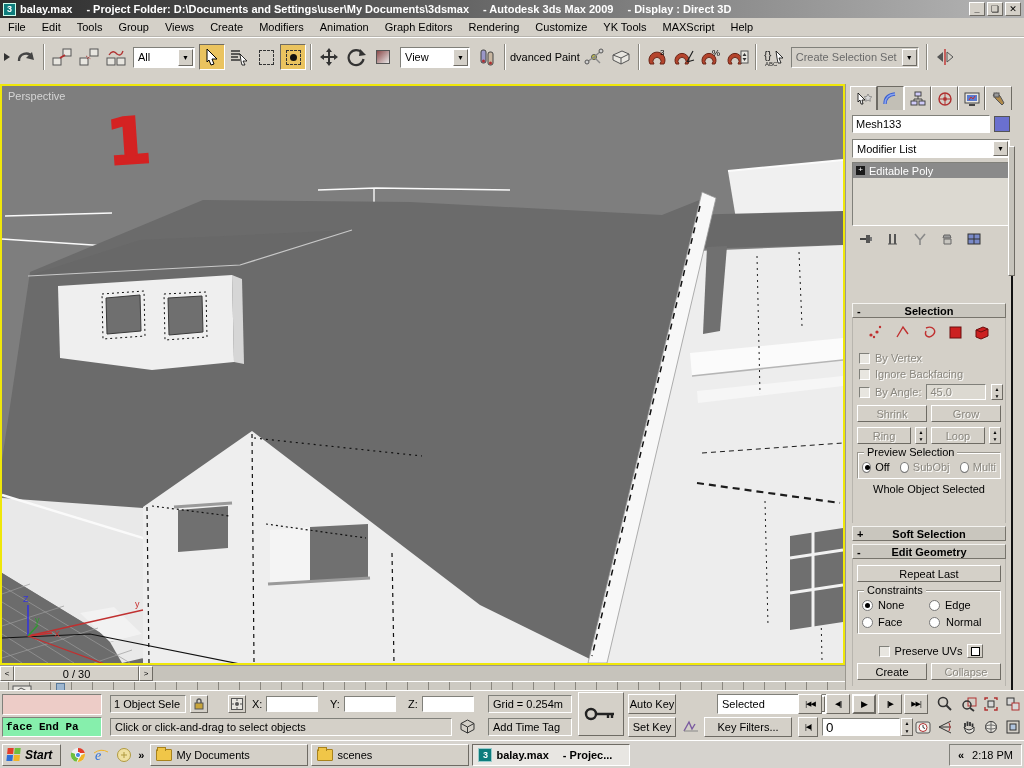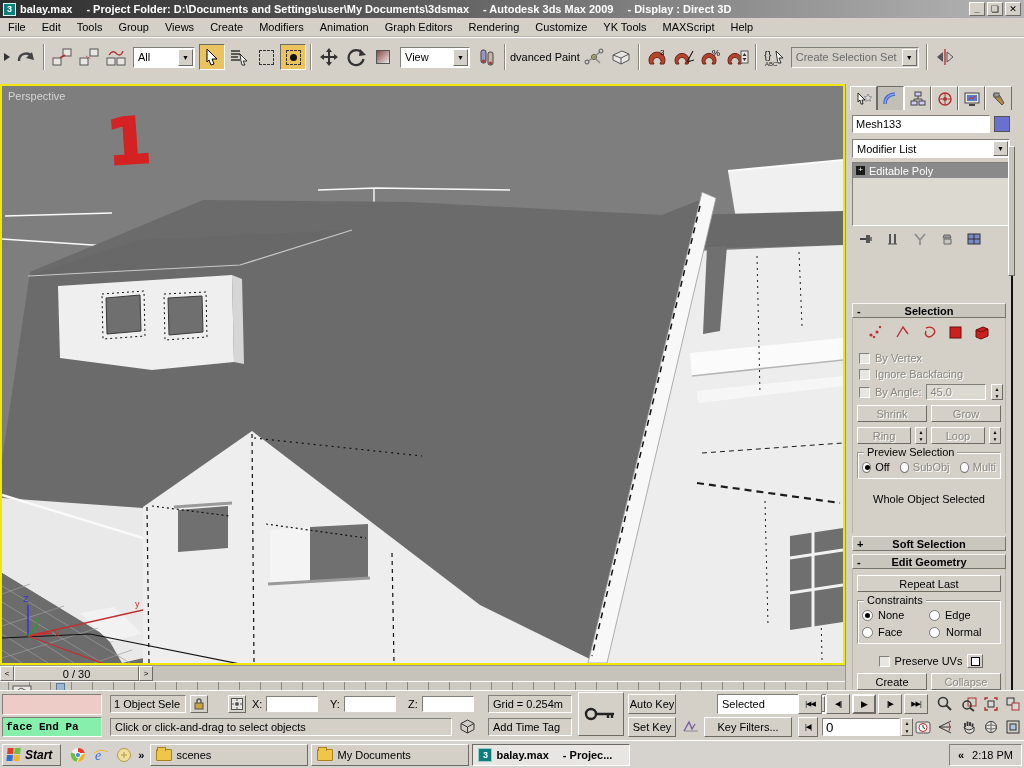--- a/index.html
+++ b/index.html
@@ -596,21 +596,21 @@
             <span class="glabel">Preview Selection</span>
             <div style="display:flex; gap:4px; align-items:center;">
               <span class="radio on"></span>
               <span>Off</span>
               <span class="radio" style="margin-left:6px"></span>
               <span class="dis">SubObj</span>
               <span class="radio" style="margin-left:6px"></span>
               <span class="dis">Multi</span>
             </div>
           </div>
-          <div style="text-align:center; margin-top:14px;">Whole Object Selected</div>
+          <div style="text-align:center; margin-top:4px;">Whole Object Selected</div>
           <div style="height:22px"></div>
         </div>
 
         <div class="rollhdr">
           <span class="pm">+</span>
           <span class="ttl">Soft Selection</span>
         </div>
 
         <div class="rollhdr">
           <span class="pm">-</span>
@@ -819,25 +819,25 @@
       <span class="qli">
         <svg width="16" height="16">
             <circle cx="8" cy="8" r="6.5" fill="#f0e0a0" stroke="#b09a40"></circle>
             <path d="M5,8 L11,8 M8,5 L8,11" stroke="#b09a40"></path>
           </svg>
       </span>
       <span style="font-weight:bold;">»</span>
     </div>
     <div class="task r">
       <span class="folder"></span>
-      <span>scenes</span>
+      <span>My Documents</span>
     </div>
     <div class="task r">
       <span class="folder"></span>
-      <span>My Documents</span>
+      <span>scenes</span>
     </div>
     <div class="task r active">
       <span style="width:14px;height:14px;background:#0e7d7d;border:1px solid #9cc;color:#fff;font-size:9px;line-height:12px;text-align:center;flex:0 0 auto;">3</span>
       <span>balay.max</span>
       <span style="margin-left:10px;">- Projec...</span>
     </div>
     <div class="tray">
       <span style="font-weight:bold;">«</span>
       <span>2:18 PM</span>
     </div>

